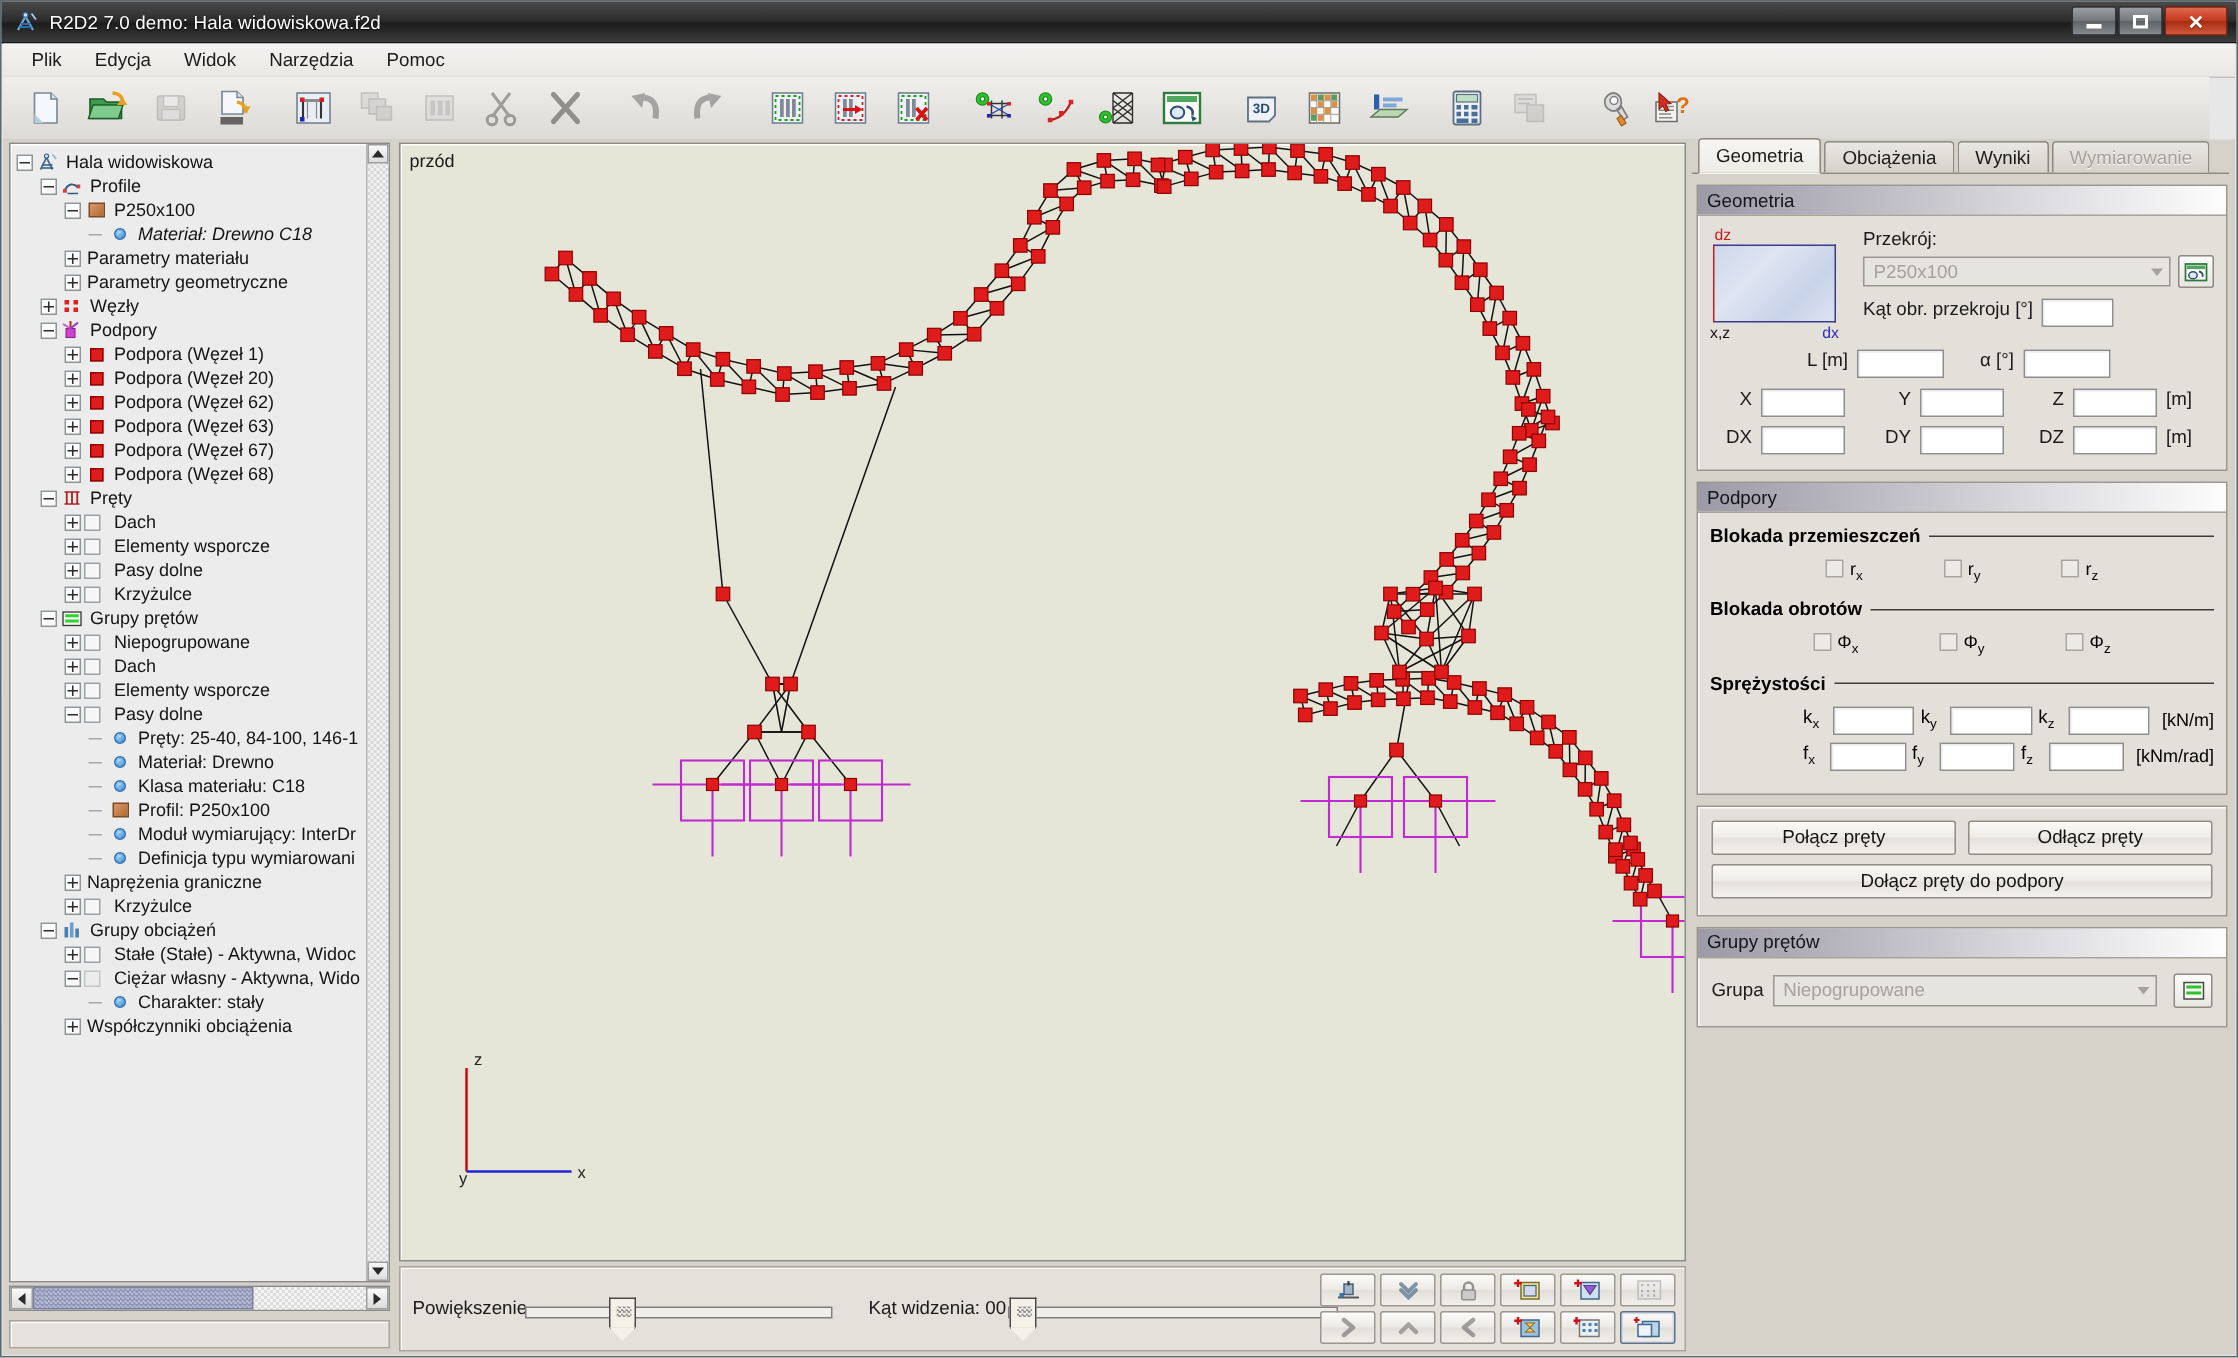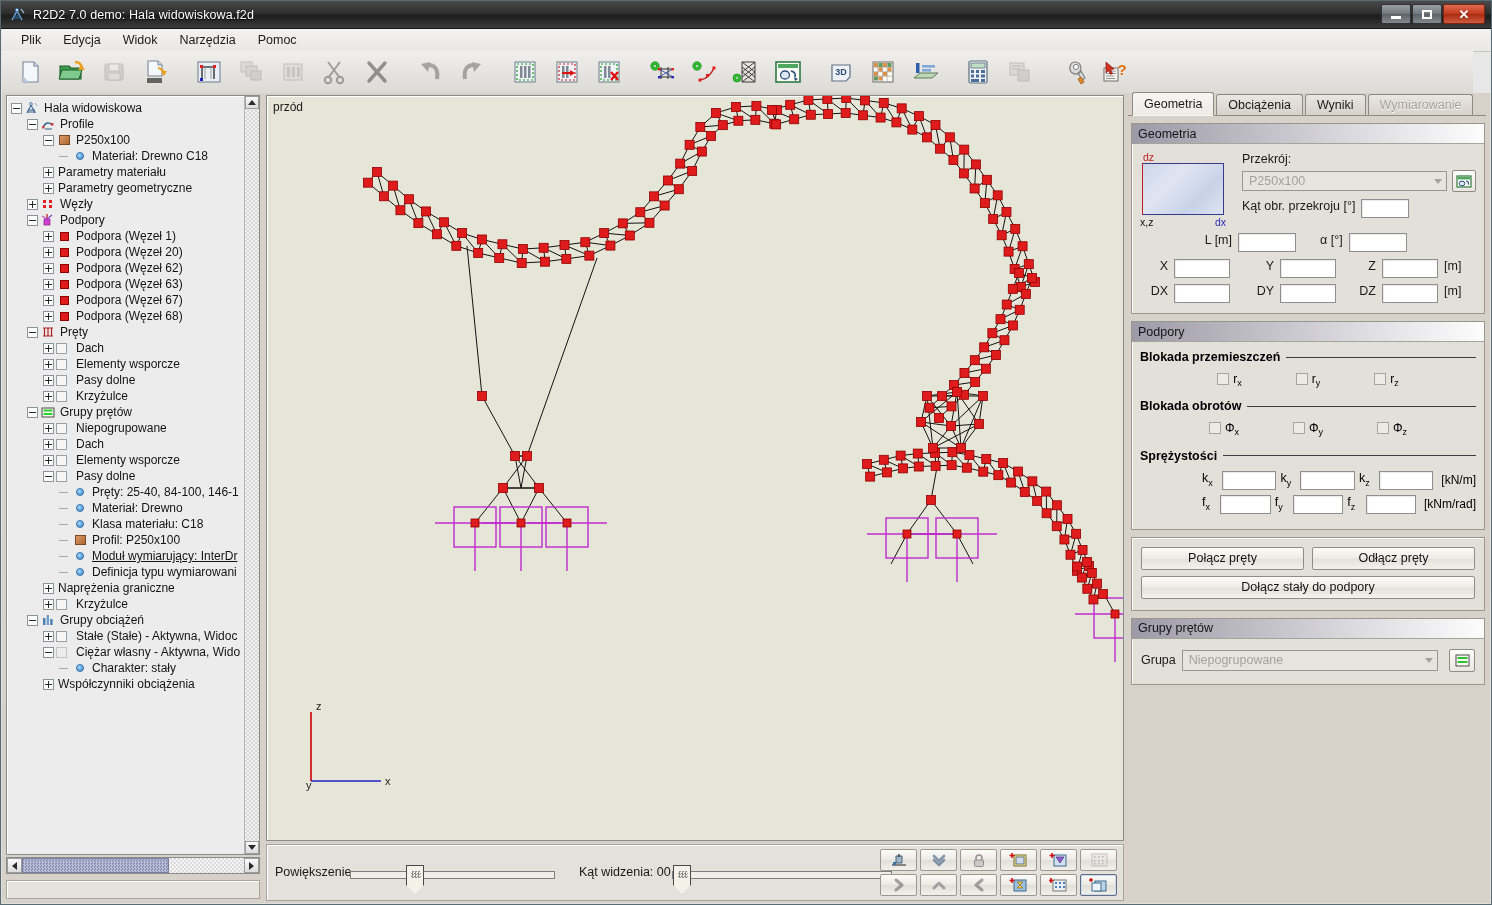--- a/index.html
+++ b/index.html
@@ -688,21 +688,21 @@
               </span>
               <span class="tlabel">Profile</span>
             </div>
             <div class="tnode" style="padding-left: 32px;">
               <span class="exp"></span>
               <span class="ico">
                 <span class="sq-brown"></span>
               </span>
               <span class="tlabel">P250x100</span>
             </div>
-            <div class="tnode" style="padding-left: 48px;">
+            <div class="tnode" style="padding-left: 48px; font-style: italic;">
               <span class="dash"></span>
               <span class="ico">
                 <span class="dot-blue"></span>
               </span>
               <span class="tlabel">Materiał: Drewno C18</span>
             </div>
             <div class="tnode" style="padding-left: 32px;">
               <span class="exp plus"></span>
               <span style="width: 0px;"></span>
               <span class="tlabel">Parametry materiału</span>
@@ -876,21 +876,21 @@
               </span>
               <span class="tlabel">Klasa materiału: C18</span>
             </div>
             <div class="tnode" style="padding-left: 48px;">
               <span class="dash"></span>
               <span class="ico">
                 <span class="sq-brown"></span>
               </span>
               <span class="tlabel">Profil: P250x100</span>
             </div>
-            <div class="tnode" style="padding-left: 48px; text-decoration: underline;">
+            <div class="tnode" style="padding-left: 48px;">
               <span class="dash"></span>
               <span class="ico">
                 <span class="dot-blue"></span>
               </span>
               <span class="tlabel">Moduł wymiarujący: InterDr</span>
             </div>
             <div class="tnode" style="padding-left: 48px; text-align: right;">
               <span class="dash"></span>
               <span class="ico">
                 <span class="dot-blue"></span>
@@ -1786,21 +1786,21 @@
           </div>
         </div>
       </div>
 
       <div class="group">
         <div class="group-body" style="padding:9px 9px 11px 9px;">
           <div class="btnrow">
             <div class="pbtn" style="flex:1;">Połącz pręty</div>
             <div class="pbtn" style="flex:1;">Odłącz pręty</div>
           </div>
-          <div class="pbtn" style="margin-top:6px;">Dołącz stały do podpory</div>
+          <div class="pbtn" style="margin-top:6px;">Dołącz pręty do podpory</div>
         </div>
       </div>
 
       <div class="group">
         <div class="group-hd">Grupy prętów</div>
         <div class="group-body" style="padding:10px 9px 12px 9px;">
           <div class="grp-row">
             <span class="lbl">Grupa</span>
             <div class="combo" style="flex:1;height:21px;">
               <div class="cval">Niepogrupowane</div>

